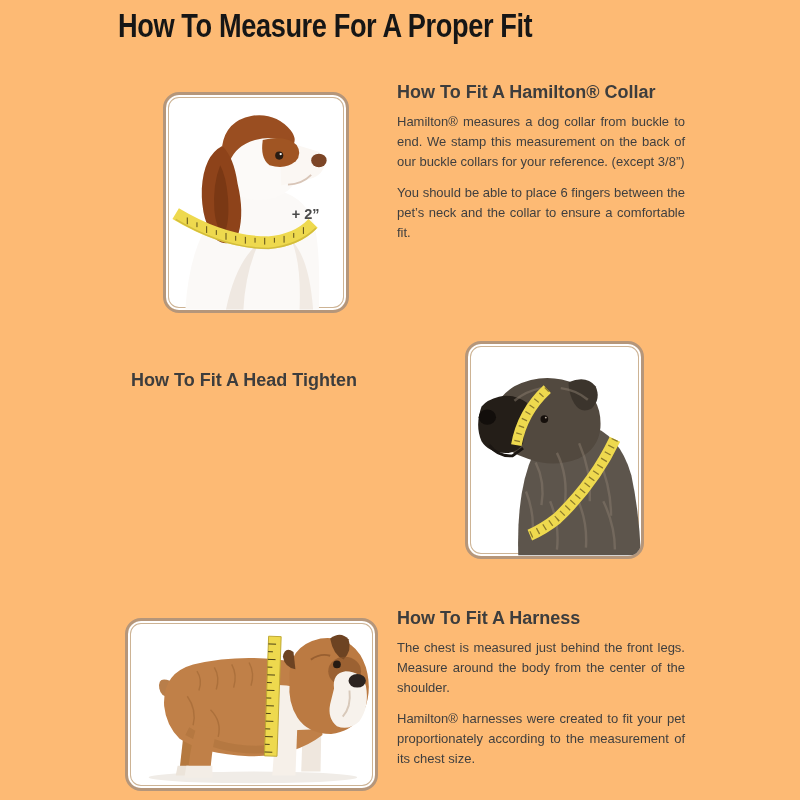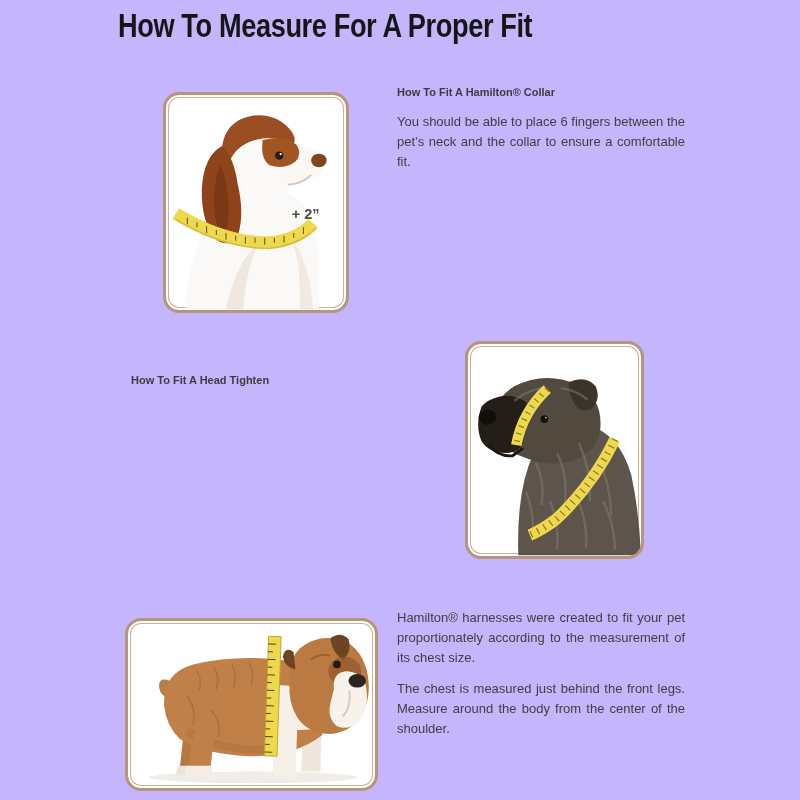--- a/index.html
+++ b/index.html
@@ -1,17 +1,17 @@
 <!DOCTYPE html>
 <html><head>
 <meta charset="utf-8">
 <style>
   * { margin:0; padding:0; box-sizing:border-box; }
   html,body { width:800px; height:800px; background:#ffffff; font-family:"Liberation Sans", sans-serif; }
-  #page { position:relative; width:800px; height:800px; background:#c4b5fd; overflow:hidden; }
+  #page { position:relative; width:800px; height:800px; background:#fdba74; overflow:hidden; }
 
   .page-title {
     position:absolute; left:118px; top:6px;
     font-size:34px; font-weight:bold; color:#161616;
     white-space:nowrap; letter-spacing:-0.5px;
     transform:scaleX(0.8); transform-origin:left top;
   }
 
   .photo-frame {
     position:absolute; background:#ffffff;
@@ -19,21 +19,21 @@
     box-shadow: inset 0 0 0 2px #ffffff, inset 0 0 0 3px #cdb394;
     overflow:hidden;
   }
   .photo-frame svg { display:block; width:100%; height:100%; }
 
   .text-col {
     position:absolute; color:#3f3f3f; font-size:13px; line-height:20px;
     text-align:justify;
   }
   .sec-heading {
-    font-size:11px; font-weight:bold; color:#3d3d3d;
+    font-size:18px; font-weight:bold; color:#3d3d3d;
     margin:0 0 10px 0; text-align:left;
   }
   .text-col p { margin:0 0 11px 0; }
 
   
   #frame-collar  { left:163px; top:92px;  width:186px; height:221px; }
   #text-collar   { left:397px; top:82px;  width:288px; }
   #text-head     { left:131px; top:370px; width:277px; }
   #frame-head    { left:465px; top:341px; width:179px; height:218px; }
   #frame-harness { left:125px; top:618px; width:253px; height:173px; }
@@ -88,20 +88,21 @@
         <line x1="132" y1="142" x2="132" y2="147"></line>
         <line x1="142" y1="136" x2="142" y2="143"></line>
       </g>
 
       <text class="tape-annotation" x="130" y="128">+ 2”</text>
     </svg>
   </div>
 
   <div class="text-col" id="text-collar">
     <h3 class="sec-heading">How To Fit A Hamilton® Collar</h3>
+    <p>Hamilton® measures a dog collar from buckle to end.  We stamp this measurement on the back of our buckle collars for your reference. (except 3/8”)</p>
     <p>You should be able to place 6 fingers between the pet’s neck and the collar to ensure a comfortable fit.</p>
   </div>
 
   <div class="text-col" id="text-head">
     <h3 class="sec-heading">How To Fit A Head Tighten</h3>
   </div>
 
   <div class="photo-frame" id="frame-head">
     <svg viewBox="0 0 179 218" aria-hidden="true">
 
@@ -201,17 +202,18 @@
           <line x1="142" y1="112" x2="147" y2="112"></line>
           <line x1="142" y1="120" x2="150" y2="120"></line>
           <line x1="142" y1="128" x2="147" y2="128"></line>
           <line x1="142" y1="136" x2="150" y2="136"></line>
         </g>
       </g>
     </svg>
   </div>
 
   <div class="text-col" id="text-harness">
+    <h3 class="sec-heading">How To Fit A Harness</h3>
+    <p>The chest is measured just behind the front legs. Measure around the body from the center of the shoulder.</p>
     <p>Hamilton® harnesses were created to fit your pet proportionately according to the measurement of its chest size.</p>
-    <p>The chest is measured just behind the front legs. Measure around the body from the center of the shoulder.</p>
   </div>
 
 </div>
 
 </body></html>

